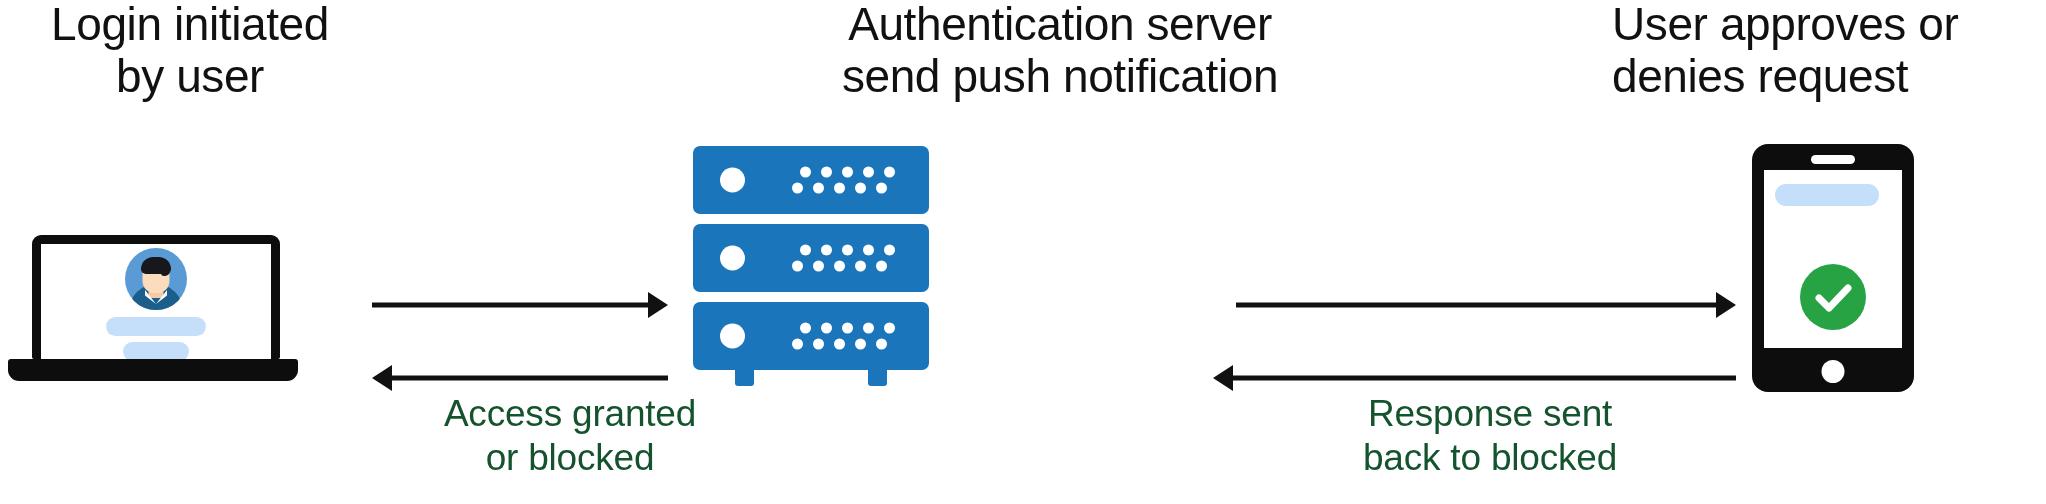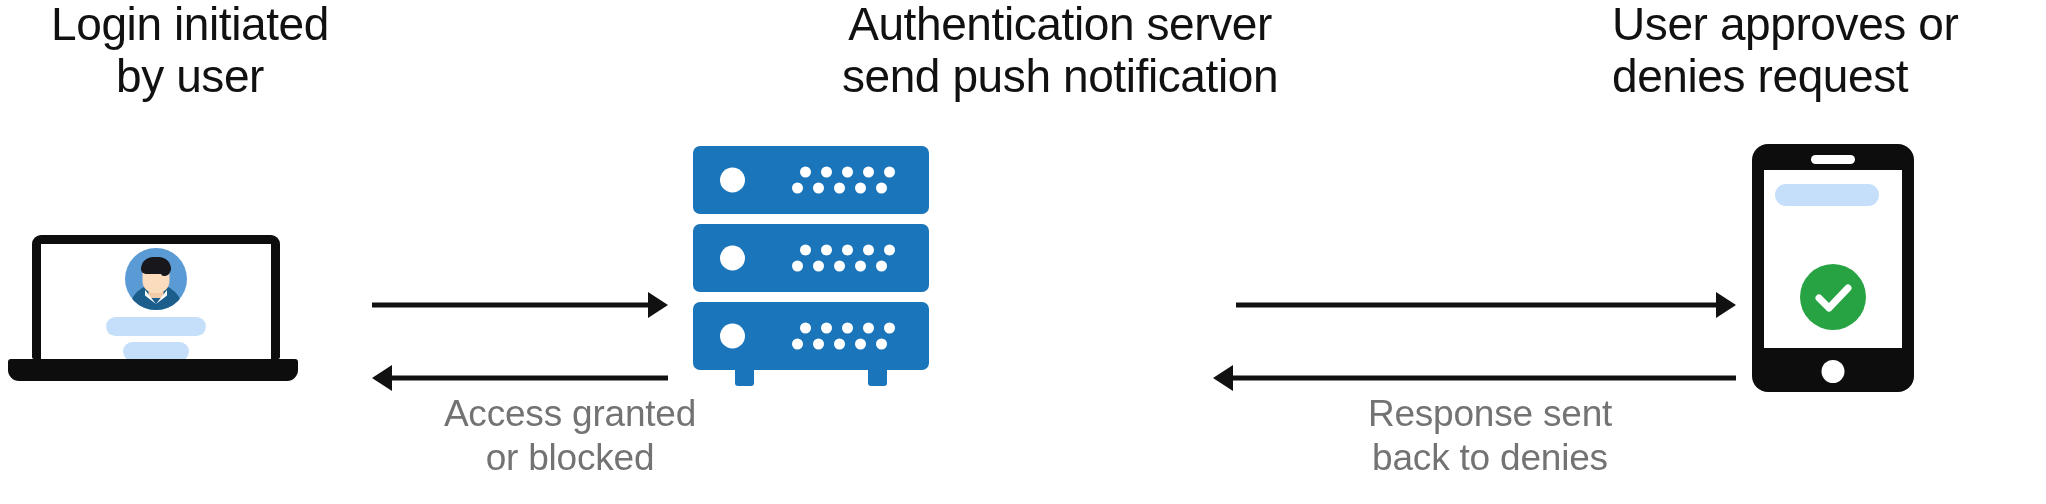--- a/index.html
+++ b/index.html
@@ -271,21 +271,21 @@
   }
   .arrow svg { display: block; overflow: visible; }
 
   
   .caption {
     position: absolute;
     font-size: 37px;
     line-height: 1.2;
     font-weight: 400;
     letter-spacing: -0.2px;
-    color: #737373;
+    color: #14532d;
     text-align: center;
     white-space: pre;
   }
   #caption-left  { left: 370px;  top: 392px; width: 400px; }
   #caption-right { left: 1300px; top: 392px; width: 380px; }
 </style>
 </head>
 <body>
 
 <div class="heading" id="heading-login">Login initiated
@@ -417,13 +417,13 @@
   <svg width="523" height="26" viewBox="0 0 523 26">
     <line x1="20" y1="13" x2="523" y2="13" stroke="#111111" stroke-width="5"></line>
     <polygon points="20,0 0,13 20,26" fill="#111111"></polygon>
   </svg>
 </div>
 
 <div class="caption" id="caption-left">Access granted
 or blocked</div>
 
 <div class="caption" id="caption-right">Response sent
-back to denies</div>
+back to blocked</div>
 
 </body></html>

